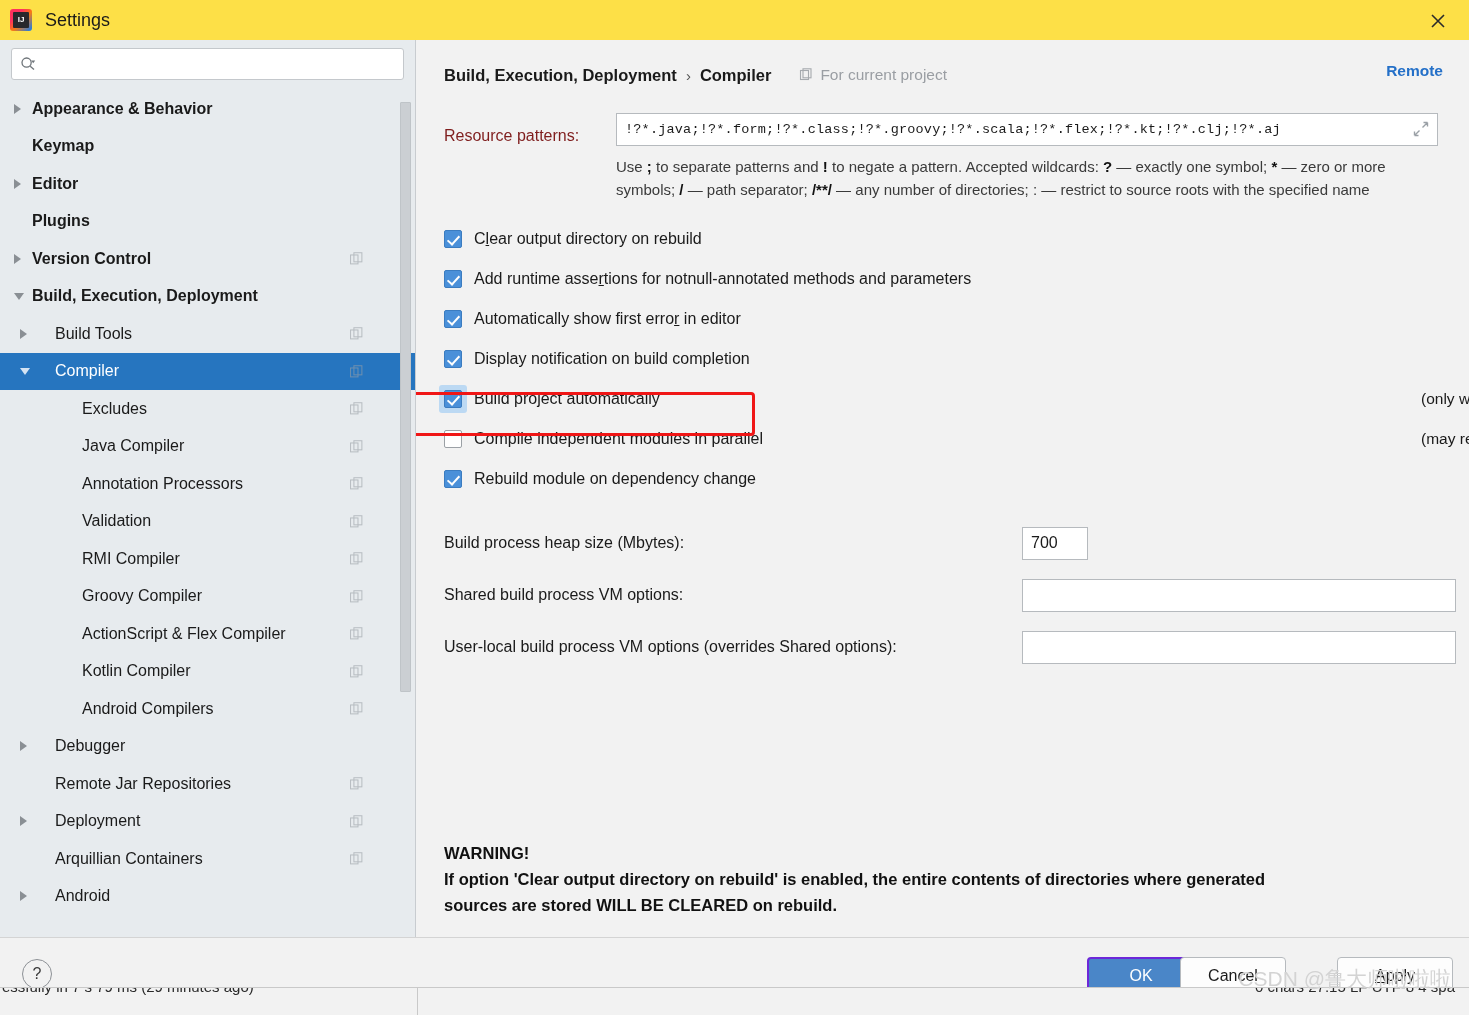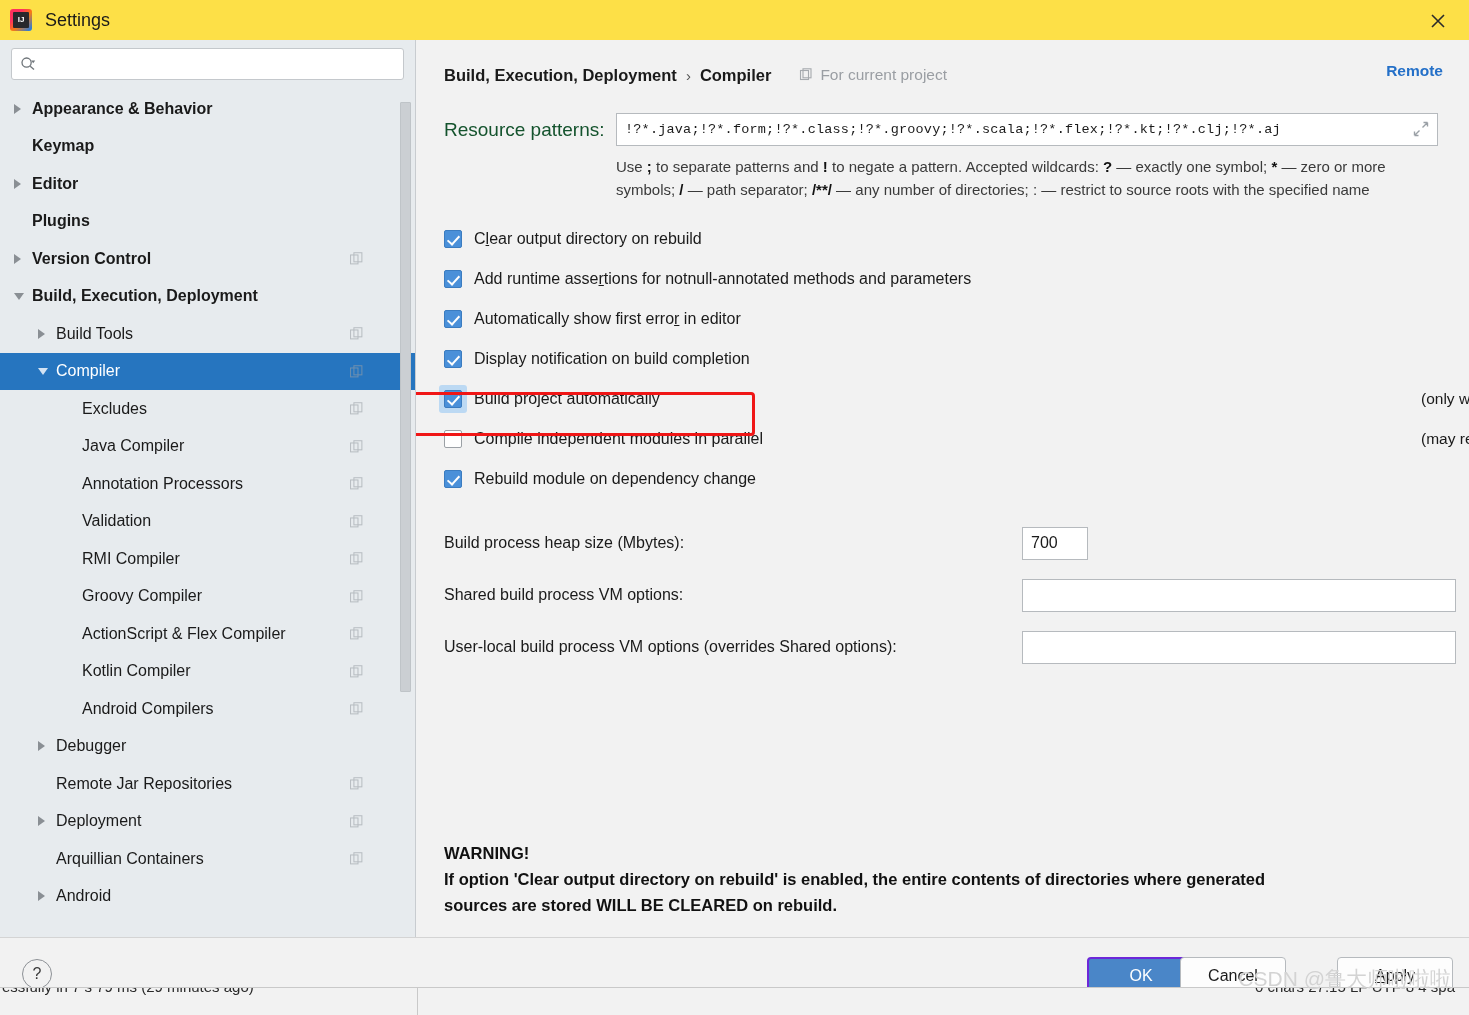--- a/index.html
+++ b/index.html
@@ -114,21 +114,21 @@
     color: #1a1a1a;
     cursor: default;
     position: relative;
     padding-right: 24px;
   }
   .tree-row.selected {
     background: #2675bf;
     color: #ffffff;
   }
   .tree-row.lvl0  { padding-left: 14px; }
-  .tree-row.lvl1  { padding-left: 38px; }
+  .tree-row.lvl1  { padding-left: 20px; gap: 17px; }
   .tree-row.lvl2  { padding-left: 64px; }
   .tree-row.bold  { font-weight: bold; }
   .twisty {
     width: 18px; flex: none;
     display: flex; align-items: center; justify-content: flex-start;
   }
   .arrow-right {
     width: 0; height: 0;
     border-left: 7px solid #8a8f94;
     border-top: 5px solid transparent;
@@ -214,25 +214,26 @@
   }
 
   
   #res-row {
     display: flex;
     align-items: flex-start;
     margin-top: 23px;
     padding-left: 28px;
   }
   #res-label {
-    font-size: 19px;
-    color: #14532d;
+    font-size: 16px;
+    color: #7f1d1d;
     width: 172px;
     flex: none;
     padding-top: 6px;
+    margin-top: 8px;
   }
   #res-field-wrap {
     position: relative;
     width: 822px;
   }
   #res-field {
     width: 100%;
     box-sizing: border-box;
     height: 33px;
     border: 1px solid #b6babe;

